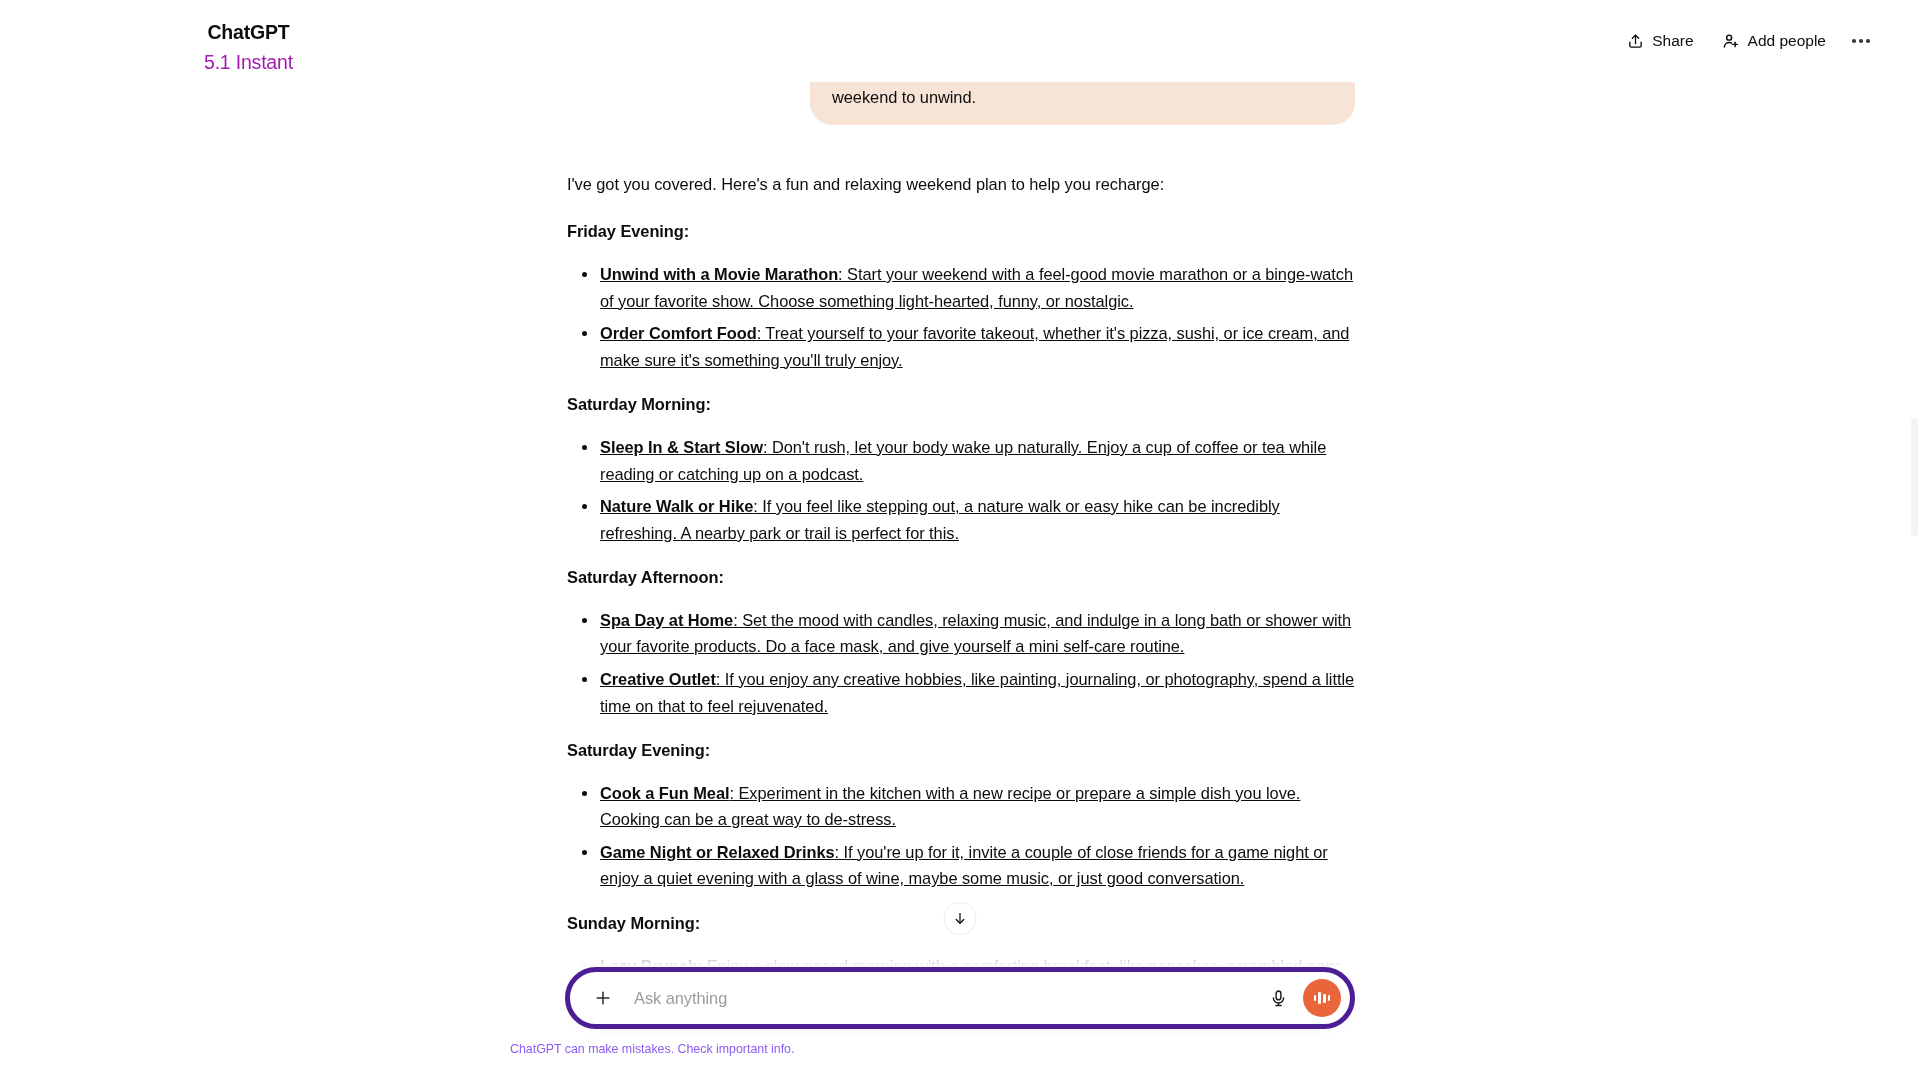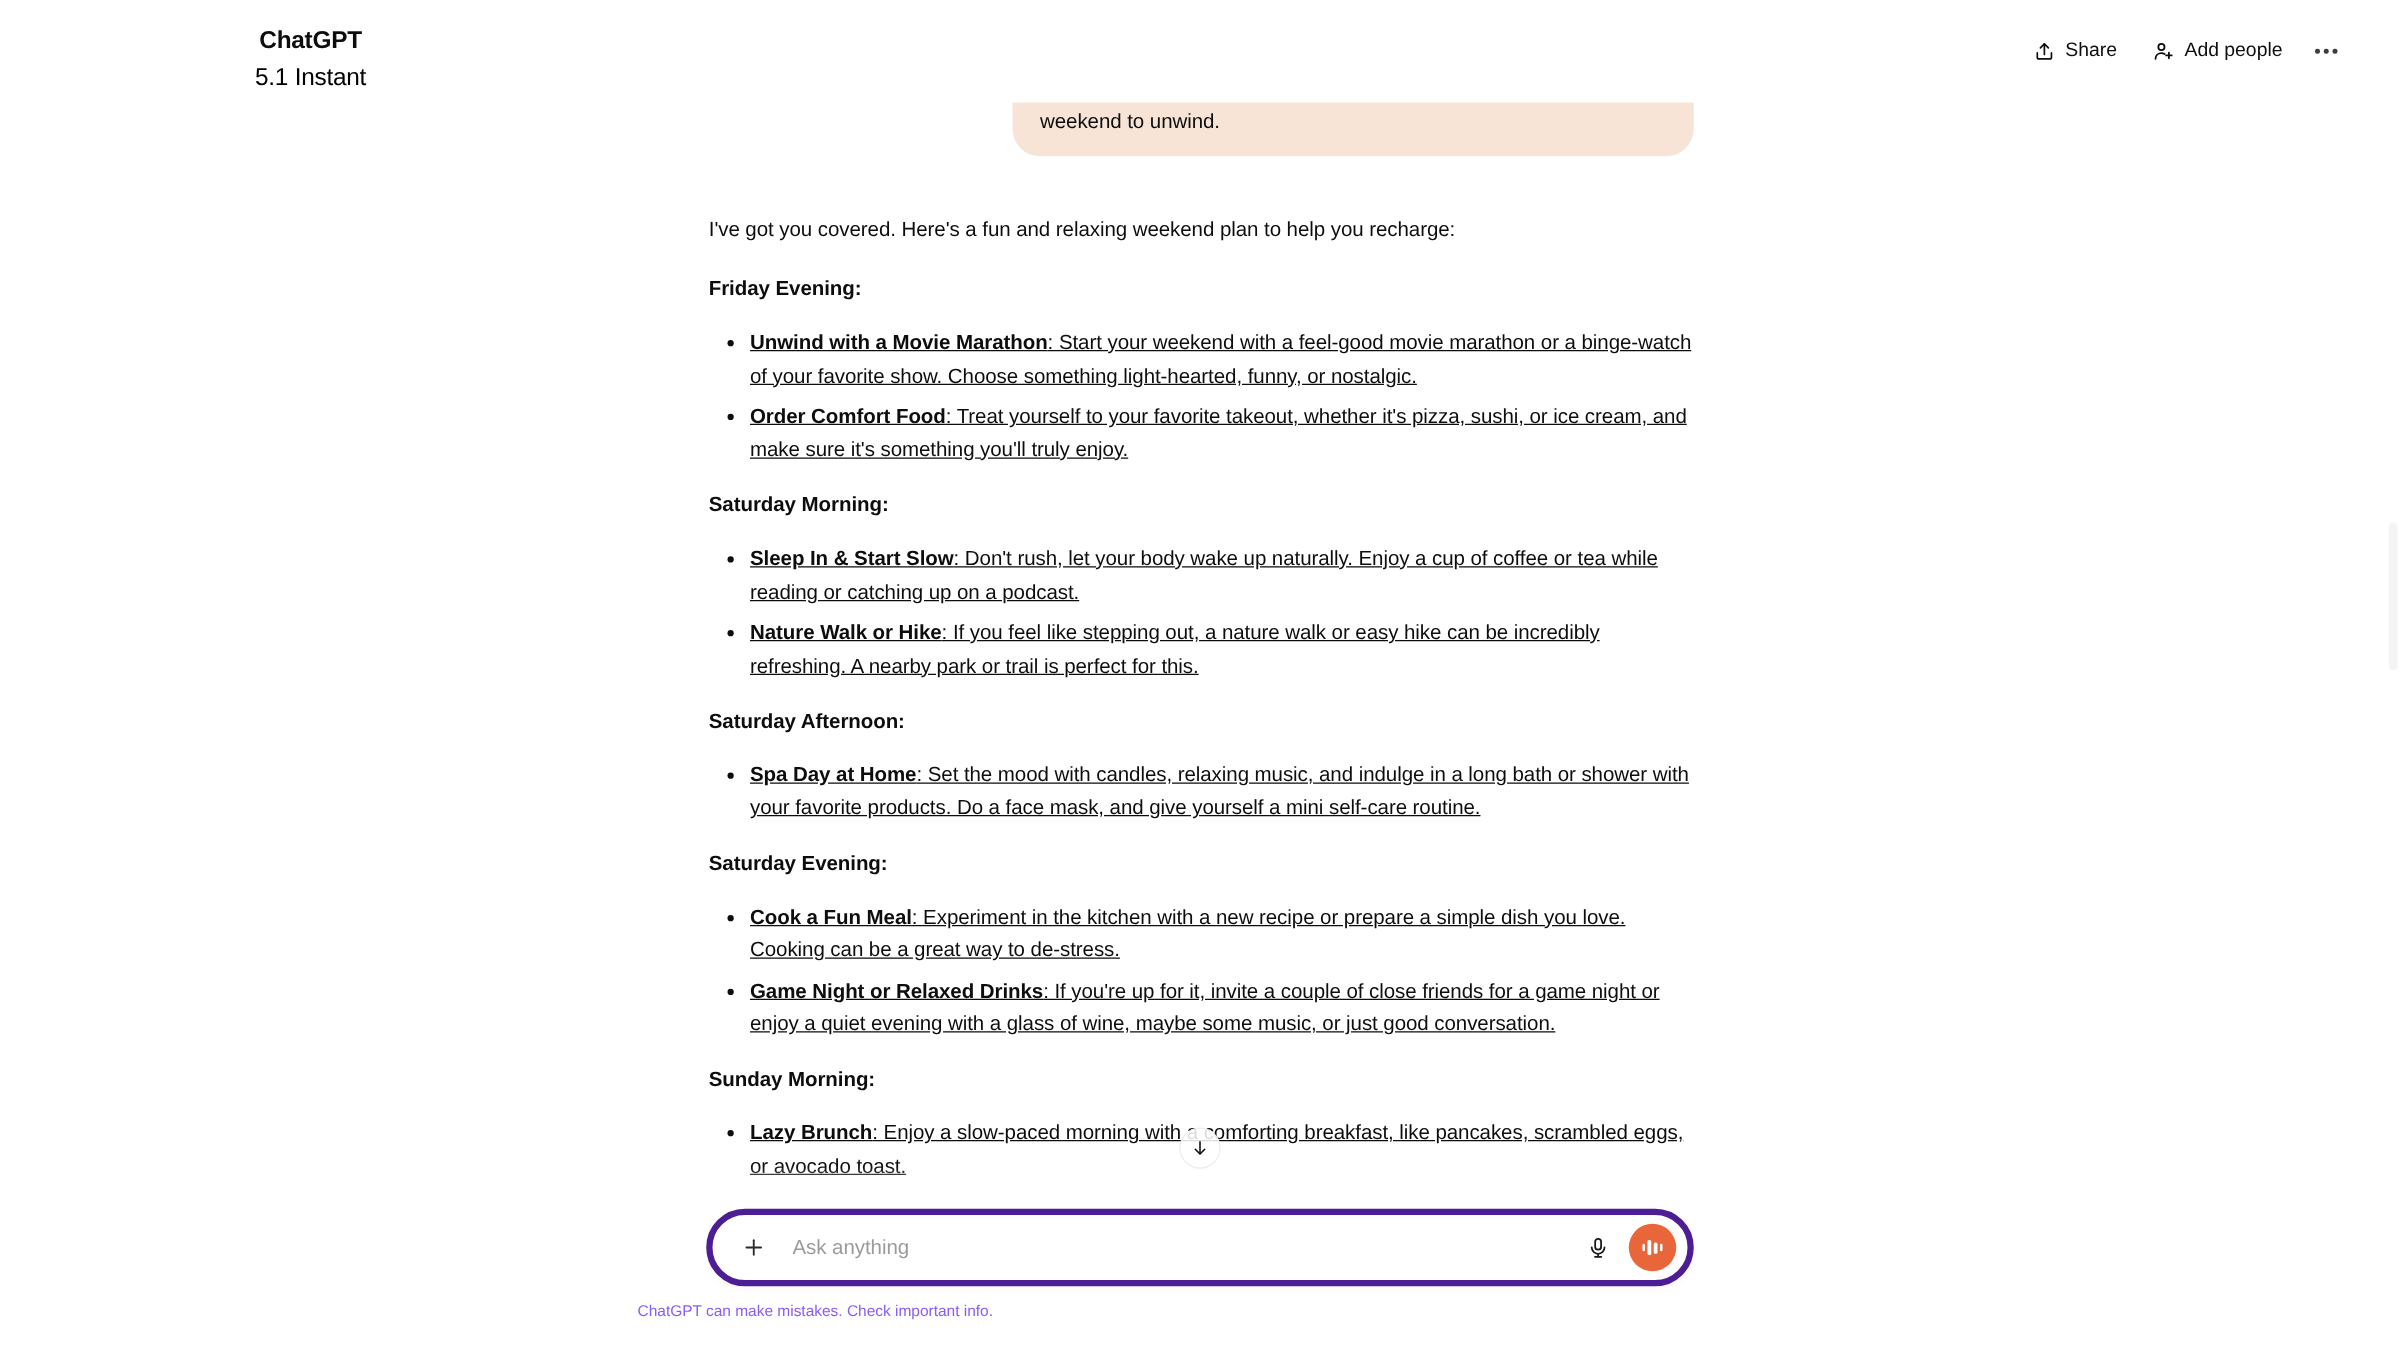--- a/index.html
+++ b/index.html
@@ -49,21 +49,21 @@
   .model-name {
     font-size: 19.5px;
     font-weight: 600;
     letter-spacing: -0.2px;
     color: #0d0d0d;
   }
   .model-variant {
     font-size: 19.5px;
     font-weight: 400;
     letter-spacing: -0.2px;
-    color: #000000;
+    color: #a21caf;
   }
   .chev { display: block; }
 
   .header-right {
     display: flex;
     align-items: center;
     gap: 4px;
     padding-right: 18px;
     justify-content: flex-end;
   }
@@ -320,20 +320,21 @@
               <li><b>Order Comfort Food</b><span>: Treat yourself to your favorite takeout, whether it's pizza, sushi, or ice cream, and make sure it's something you'll truly enjoy.</span></li>
             </ul>
             <p class="section-head">Saturday Morning:</p>
             <ul>
               <li><b>Sleep In &amp; Start Slow</b><span>: Don't rush, let your body wake up naturally. Enjoy a cup of coffee or tea while reading or catching up on a podcast.</span></li>
               <li><b>Nature Walk or Hike</b><span>: If you feel like stepping out, a nature walk or easy hike can be incredibly refreshing. A nearby park or trail is perfect for this.</span></li>
             </ul>
             <p class="section-head">Saturday Afternoon:</p>
             <ul>
               <li><b>Spa Day at Home</b><span>: Set the mood with candles, relaxing music, and indulge in a long bath or shower with your favorite products. Do a face mask, and give yourself a mini self-care routine.</span></li>
+              <li><b>Creative Outlet</b><span>: If you enjoy any creative hobbies, like painting, journaling, or photography, spend a little time on that to feel rejuvenated.</span></li>
             </ul>
             <p class="section-head">Saturday Evening:</p>
             <ul>
               <li><b>Cook a Fun Meal</b><span>: Experiment in the kitchen with a new recipe or prepare a simple dish you love. Cooking can be a great way to de-stress.</span></li>
               <li><b>Game Night or Relaxed Drinks</b><span>: If you're up for it, invite a couple of close friends for a game night or enjoy a quiet evening with a glass of wine, maybe some music, or just good conversation.</span></li>
             </ul>
             <p class="section-head">Sunday Morning:</p>
             <ul>
               <li><b>Lazy Brunch</b><span>: Enjoy a slow-paced morning with a comforting breakfast, like pancakes, scrambled eggs, or avocado toast.</span></li>
             </ul>

